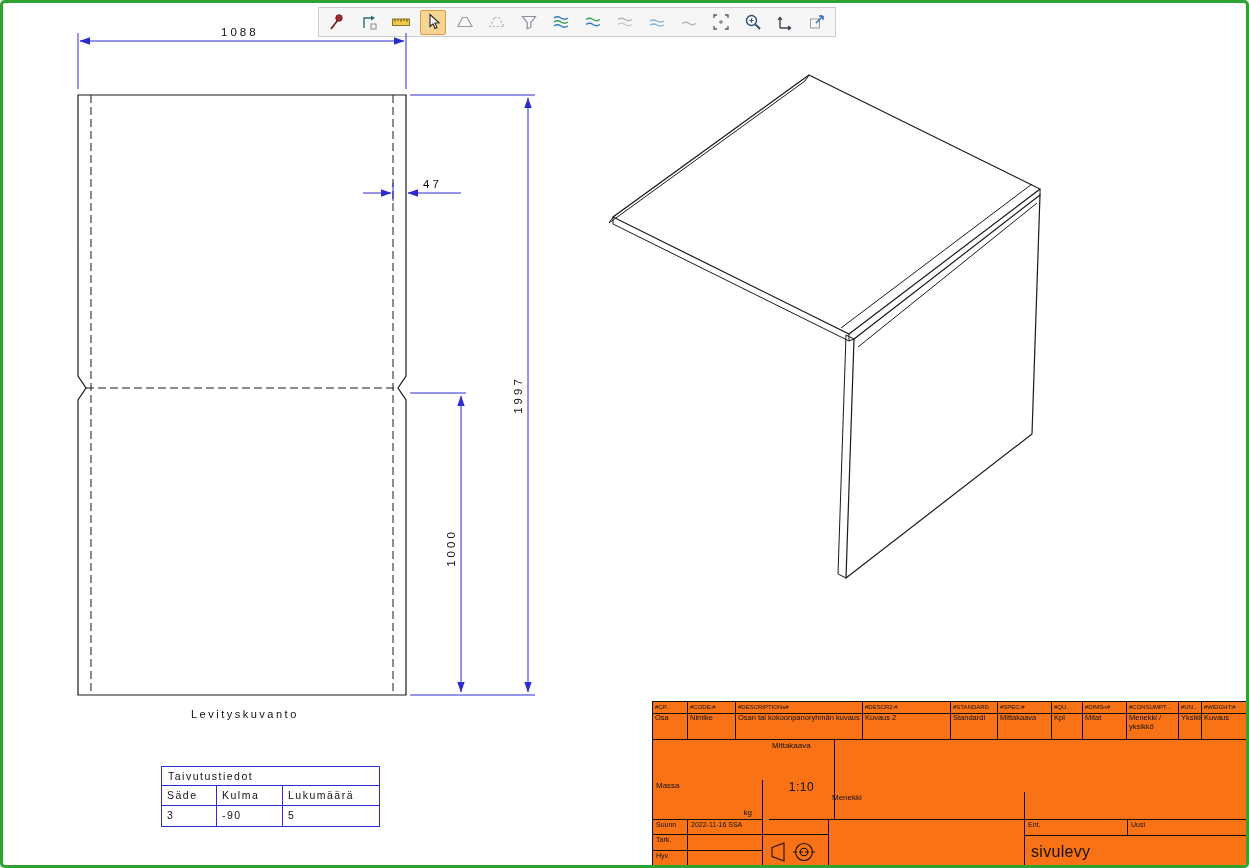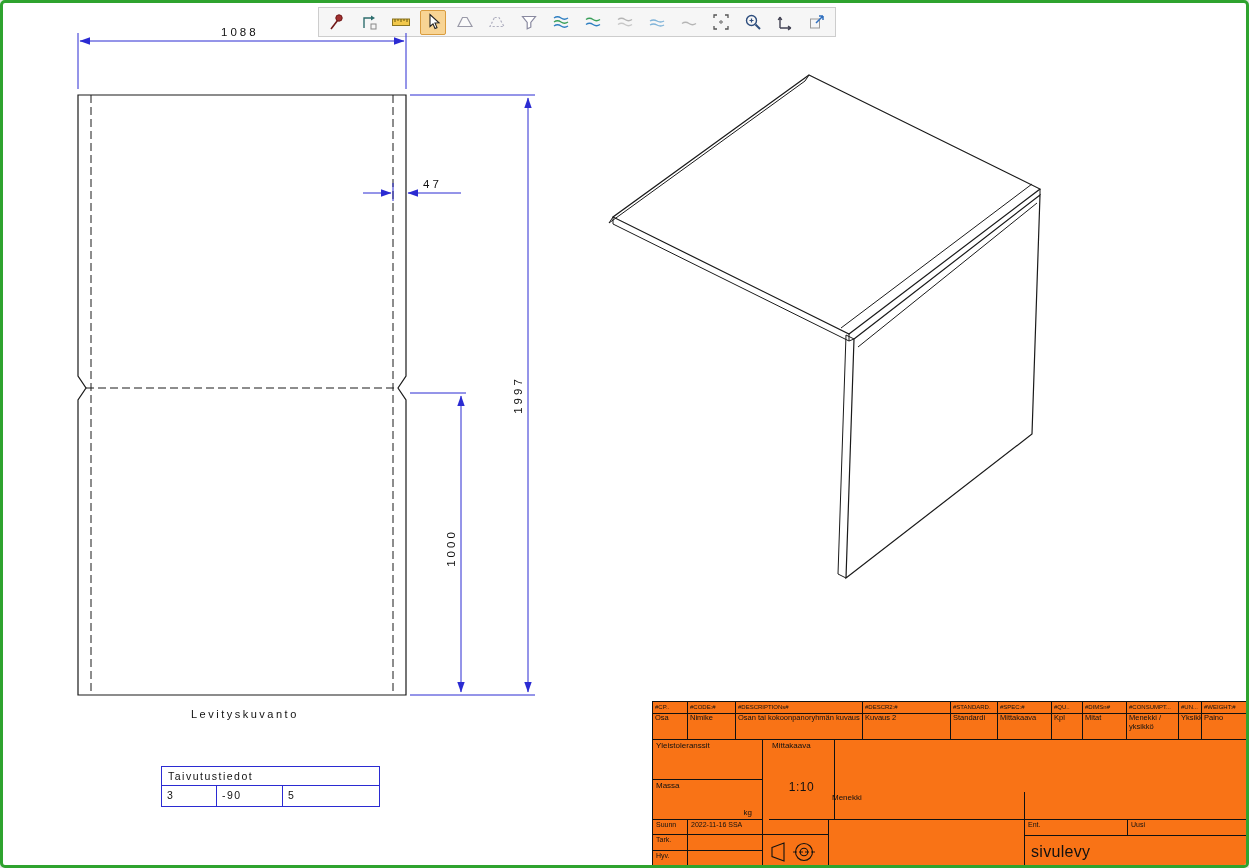--- a/index.html
+++ b/index.html
@@ -208,20 +208,25 @@
       <path class="geo" d="M851 336 L1037 192 L1029 431 L843 575 Z"></path>
       <path class="geo-thin" d="M1037 186 L1037 192"></path>
       <path class="geo-thin" d="M843 332 L835 571 M851 336 L843 332 M843 575 L835 571"></path>
       <path class="geo-thin" d="M846 338 L851 336"></path>
       <path class="geo-thin" d="M855 344 L1034 200"></path>
     </g>
   </svg>
 
   <div class="bend-table">
     <div class="bt-title">Taivutustiedot</div>
+    <div class="bt-row" id="bt-head">
+        <div class="bt-cell" style="flex: 0 0 55px; width: 55px;">Säde</div>
+        <div class="bt-cell" style="flex: 0 0 66px; width: 66px;">Kulma</div>
+        <div class="bt-cell" style="flex: 0 0 96px; width: 96px;">Lukumäärä</div>
+      </div>
     <div class="bt-row" id="bt-vals">
         <div class="bt-cell" style="flex: 0 0 55px; width: 55px;">3</div>
         <div class="bt-cell" style="flex: 0 0 66px; width: 66px;">-90</div>
         <div class="bt-cell" style="flex: 0 0 96px; width: 96px;">5</div>
       </div>
   </div>
 
   <div class="title-block">
     <div class="tb-row" id="tb-codes">
         <div class="tb-rc" style="flex: 0 0 35px; width: 35px;">#CP..</div>
@@ -240,24 +245,23 @@
         <div class="tb-rc" style="flex: 0 0 35px; width: 35px;">Osa</div>
         <div class="tb-rc" style="flex: 0 0 48px; width: 48px;">Nimike</div>
         <div class="tb-rc" style="flex: 0 0 127px; width: 127px;">Osan tai kokoonpanoryhmän kuvaus</div>
         <div class="tb-rc" style="flex: 0 0 88px; width: 88px;">Kuvaus 2</div>
         <div class="tb-rc" style="flex: 0 0 47px; width: 47px;">Standardi</div>
         <div class="tb-rc" style="flex: 0 0 54px; width: 54px;">Mittakaava</div>
         <div class="tb-rc" style="flex: 0 0 31px; width: 31px;">Kpl</div>
         <div class="tb-rc" style="flex: 0 0 44px; width: 44px;">Mitat</div>
         <div class="tb-rc" style="flex: 0 0 52px; width: 52px;">Menekki / yksikkö</div>
         <div class="tb-rc" style="flex: 0 0 23px; width: 23px;">Yksikkö</div>
-        <div class="tb-rc" style="flex: 0 0 45px; width: 45px;">Paino</div>
-      </div>
-
-    <div class="tb-cell" style="left:0;top:38px;width:110px;height:40px">Yleistoleranssit</div>
+        <div class="tb-rc" style="flex: 0 0 45px; width: 45px;">Kuvaus</div>
+      </div>
+
 
     <div class="tb-cell" style="left:0;top:78px;width:110px;height:40px">
       <span>Massa</span>
       <span class="tb-kg">kg</span>
     </div>
 
     <div class="tb-cell" style="left:0;top:118px;width:35px;height:15px;font-size:7px">Suunn</div>
     <div class="tb-cell" style="left:35px;top:118px;width:75px;height:15px;font-size:7px">2022-11-16 SSA</div>
 
     <div class="tb-cell" style="left:0;top:133px;width:35px;height:16px;font-size:7px">Tark.</div>

